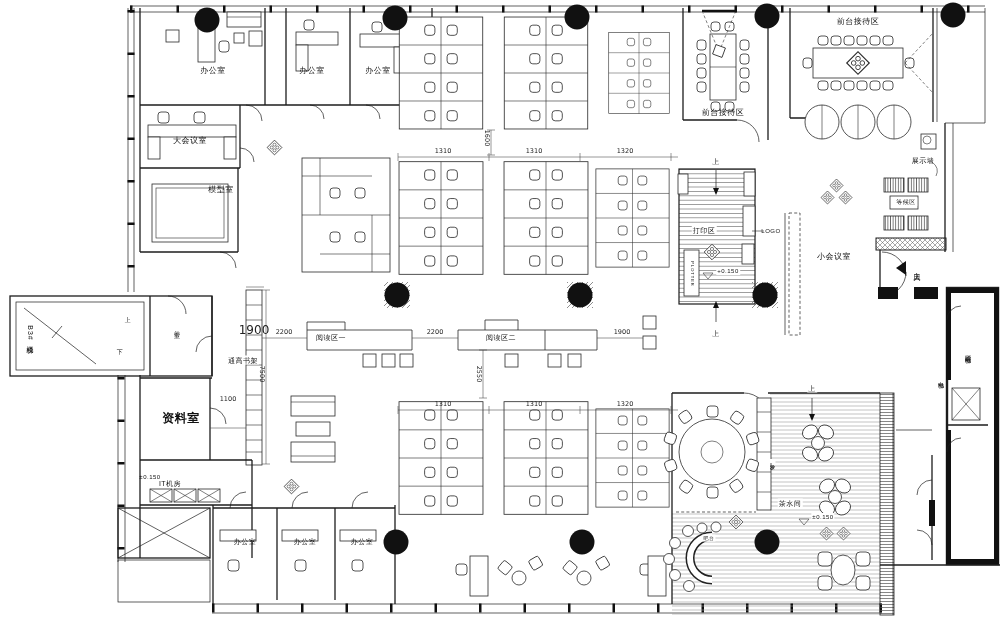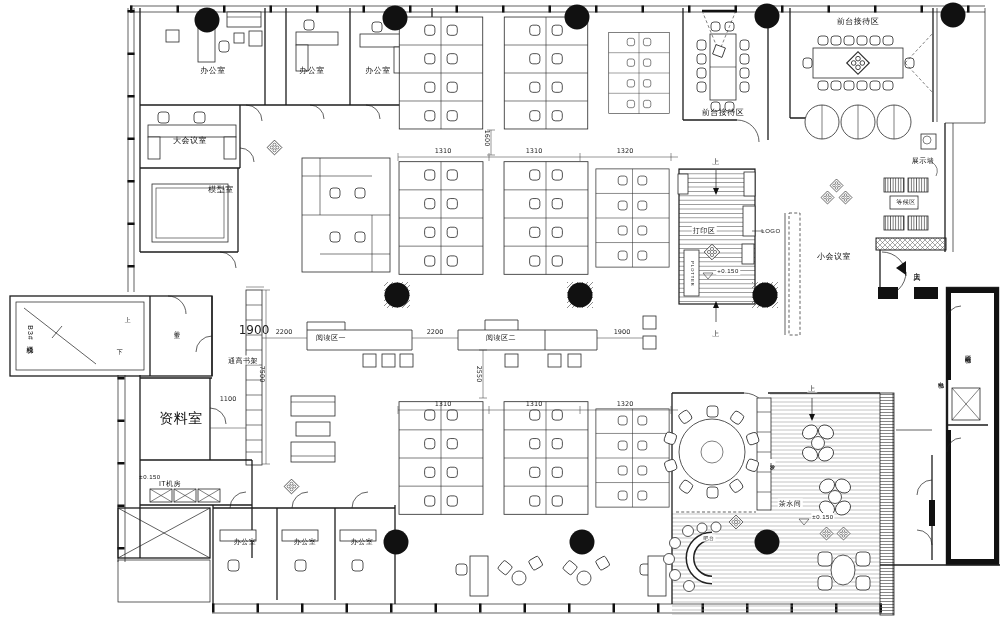--- a/index.html
+++ b/index.html
@@ -480,21 +480,21 @@
     <span class="lbl bgw" style="left: 704px; top: 230px; font-size: 7px;">打印区</span>
     <span class="lbl" style="left: 771px; top: 231px; font-size: 6px;">LOGO</span>
     <span class="lbl" style="left: 834px; top: 257px; font-size: 8px;">小会议室</span>
     <span class="lbl" style="left: 331px; top: 337px; font-size: 7px;">阅读区一</span>
     <span class="lbl" style="left: 501px; top: 337px; font-size: 7px;">阅读区二</span>
     <span class="lbl bgw" style="left: 243px; top: 360px; font-size: 7px;">通高书架</span>
     <span class="lbl v" style="left: 30px; top: 334px; font-size: 7px;">B3#楼梯</span>
     <span class="lbl" style="left: 128px; top: 320px; font-size: 6px;">上</span>
     <span class="lbl" style="left: 120px; top: 352px; font-size: 6px;">下</span>
     <span class="lbl v" style="left: 177px; top: 327px; font-size: 6px;">前室</span>
-    <span class="lbl" style="left: 181px; top: 418px; font-size: 14px;">资料室</span>
+    <span class="lbl" style="left: 181px; top: 418px; font-size: 12px; font-weight: bold;">资料室</span>
     <span class="lbl" style="left: 170px; top: 483px; font-size: 7px;">IT机房</span>
     <span class="lbl" style="left: 245px; top: 541px; font-size: 7px;">办公室</span>
     <span class="lbl" style="left: 305px; top: 541px; font-size: 7px;">办公室</span>
     <span class="lbl" style="left: 362px; top: 541px; font-size: 7px;">办公室</span>
     <span class="lbl bgw" style="left: 790px; top: 503px; font-size: 7px;">茶水间</span>
     <span class="lbl v bgw" style="left: 772px; top: 461px; font-size: 5px;">沙发</span>
     <span class="lbl bgw" style="left: 709px; top: 538px; font-size: 5px;">吧台</span>
     <span class="lbl v" style="left: 917px; top: 269px; font-size: 7px;">主入口</span>
     <span class="lbl v" style="left: 968px; top: 352px; font-size: 6px;">消防电梯</span>
     <span class="lbl v" style="left: 941px; top: 378px; font-size: 6px;">电梯</span>

